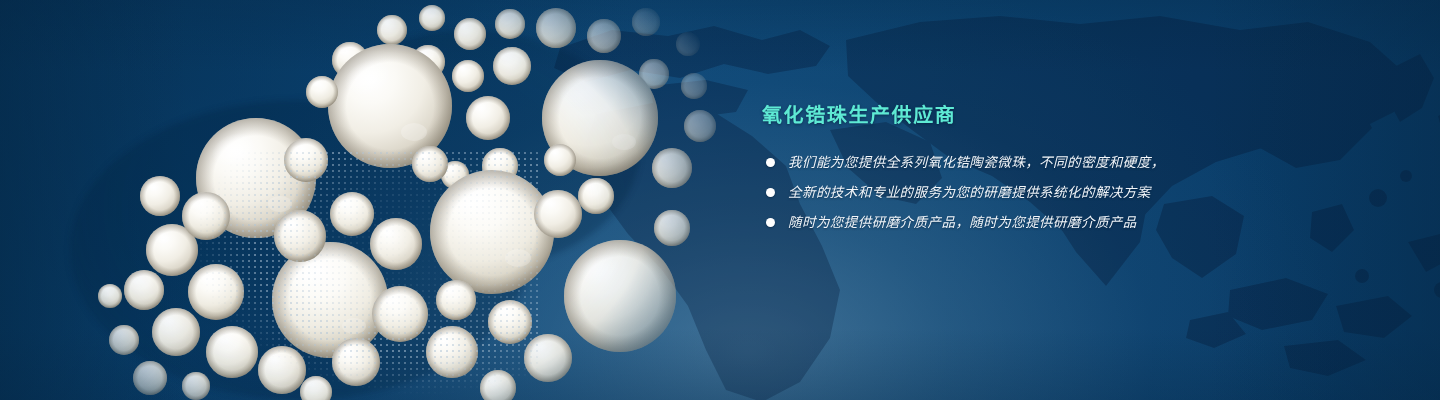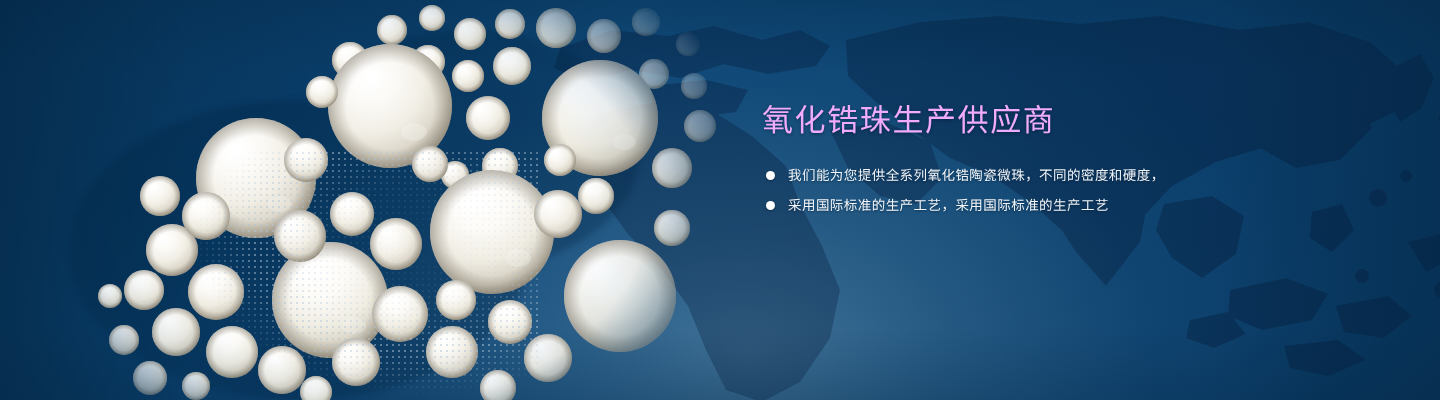--- a/index.html
+++ b/index.html
@@ -104,29 +104,29 @@
 
   
   .copy {
     position: absolute;
     left: 762px;
     top: 104px;
     width: 600px;
   }
   .headline {
     margin: 0 0 26px 0;
-    font-size: 31px;
-    font-weight: 400;
+    font-size: 20px;
+    font-weight: 700;
     line-height: 1.12;
     letter-spacing: 1.6px;
-    color: #f0abfc;
+    color: #5eead4;
     text-shadow: 0 1px 3px rgba(2,24,46,0.55);
     white-space: nowrap;
   }
-  .bullets { list-style: none; margin: 0; padding: 0; }
+  .bullets { list-style: none; margin: 0; padding: 0; font-style: italic; }
   .bullet {
     position: relative;
     padding-left: 26px;
     margin-bottom: 9px;
     font-size: 13.5px;
     line-height: 21px;
     letter-spacing: 0.45px;
     color: #f2f6fa;
     text-shadow: 0 1px 2px rgba(2,24,46,0.50);
   }
@@ -437,22 +437,26 @@
 
     <h1 class="headline">氧化锆珠生产供应商</h1>
 
     <ul class="bullets">
 
       <li class="bullet">
         <span class="dot"></span>
         <span class="btext">我们能为您提供全系列氧化锆陶瓷微珠，不同的密度和硬度，</span>
       </li>
 
-
       <li class="bullet">
         <span class="dot"></span>
-        <span class="btext">采用国际标准的生产工艺，采用国际标准的生产工艺</span>
+        <span class="btext">全新的技术和专业的服务为您的研磨提供系统化的解决方案</span>
+      </li>
+
+      <li class="bullet">
+        <span class="dot"></span>
+        <span class="btext">随时为您提供研磨介质产品，随时为您提供研磨介质产品</span>
       </li>
 
     </ul>
   </div>
 
 </div>
 
 </body></html>

